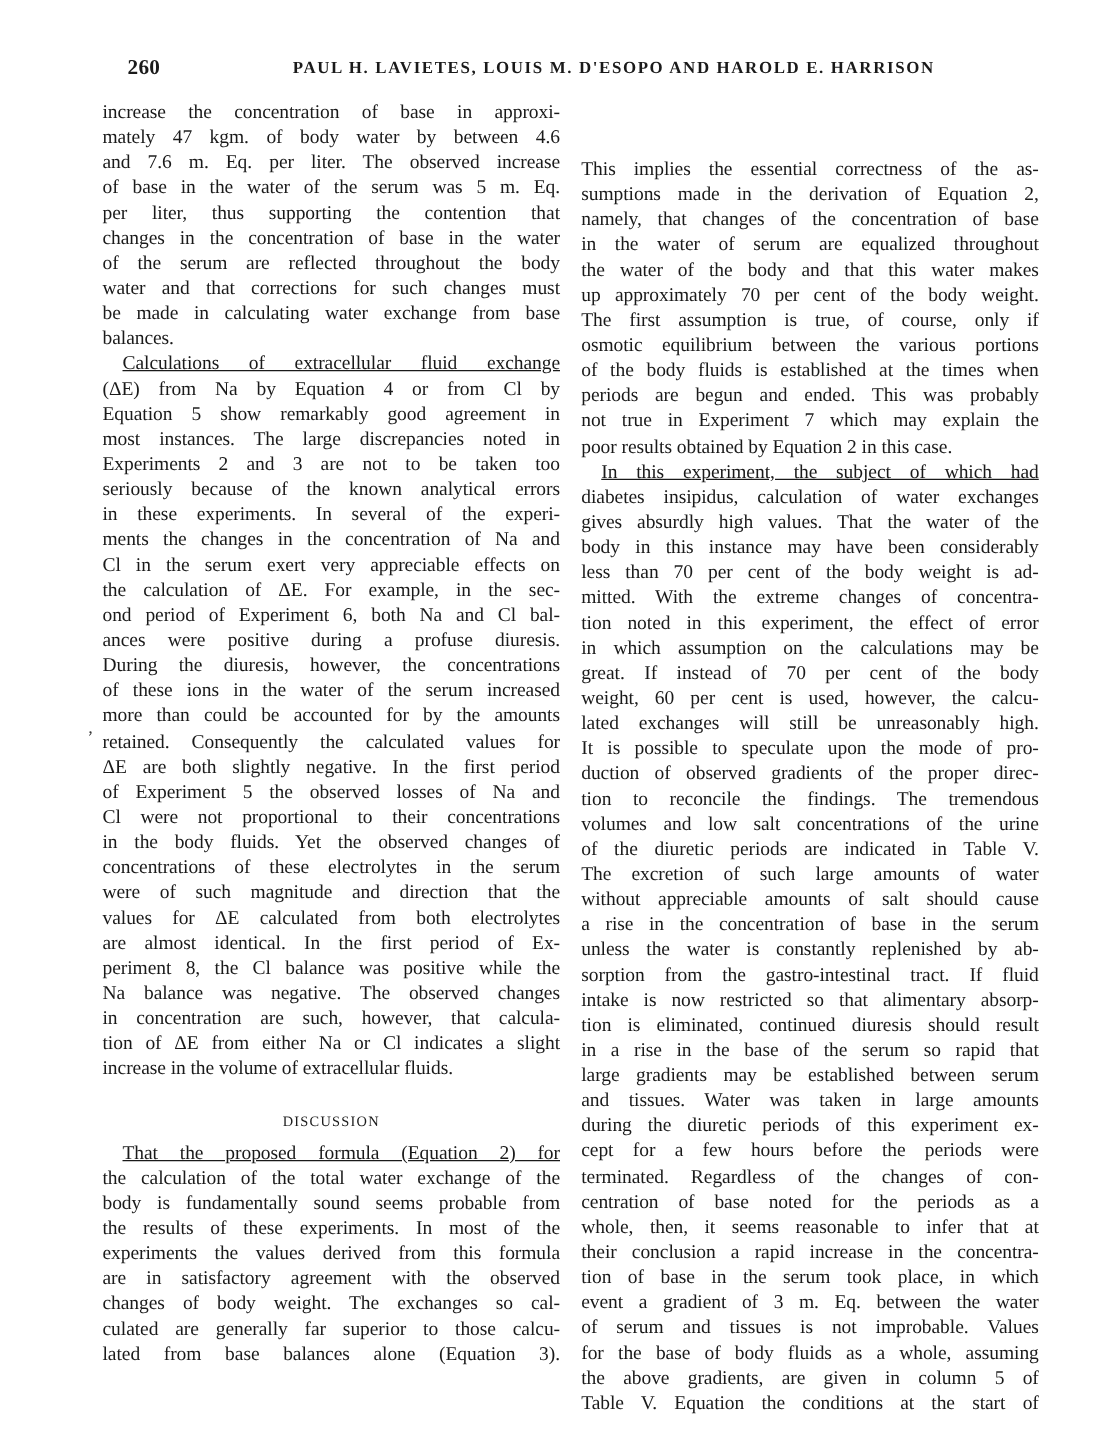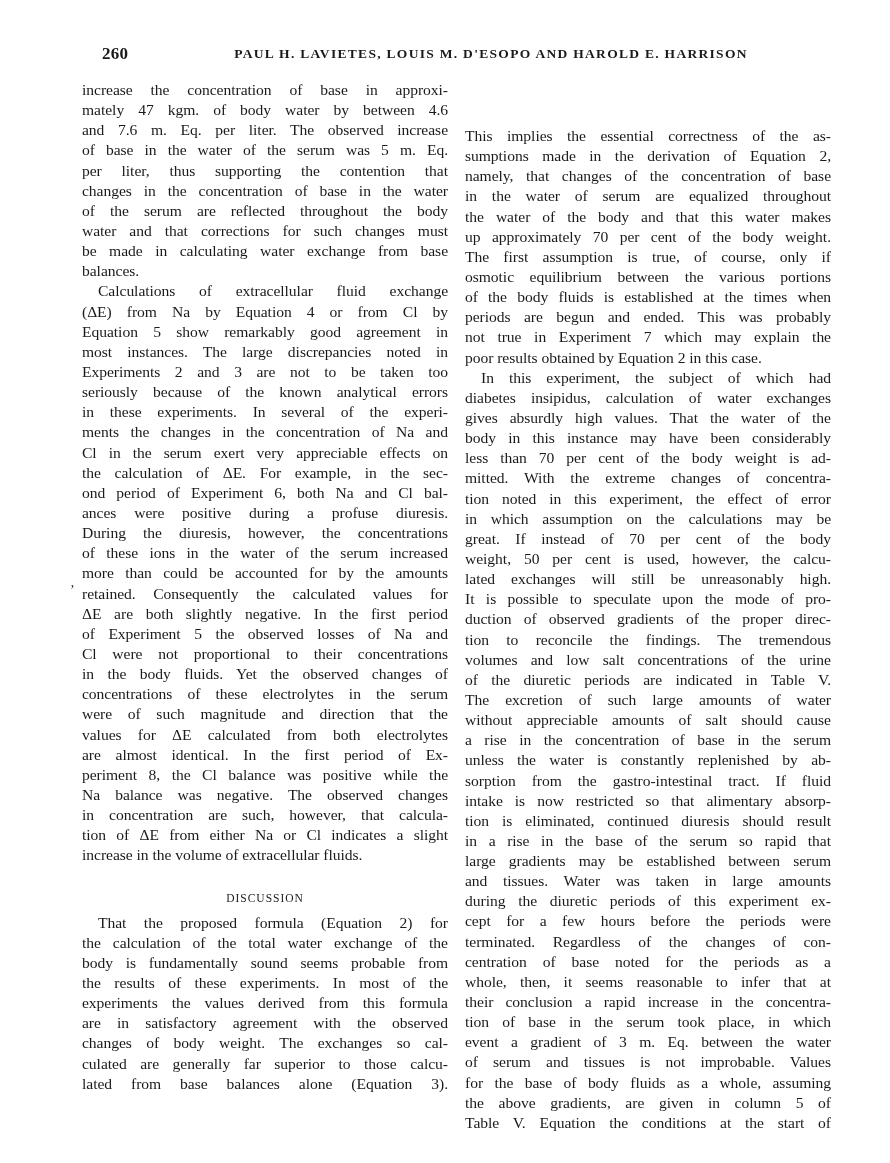--- a/index.html
+++ b/index.html
@@ -58,20 +58,21 @@
       white-space: nowrap;
       text-align: justify;
       text-align-last: justify;
       letter-spacing: -0.05px;
     }
     .line.last {
       text-align-last: left;
     }
     .line.indent {
       padding-left: 16px;
+      text-decoration: underline;
     }
     .heading {
       display: block;
       height: 20.15px;
       line-height: 20.15px;
       margin-top: 23px;
       margin-bottom: 4px;
       text-align: center;
       font-size: 11.5px;
       letter-spacing: 1px;
@@ -172,21 +173,21 @@
   <div id="r-p2">
       <span class="line indent">In this experiment, the subject of which had</span>
       <span class="line">diabetes insipidus, calculation of water exchanges</span>
       <span class="line">gives absurdly high values.  That the water of the</span>
       <span class="line">body in this instance may have been considerably</span>
       <span class="line">less than 70 per cent of the body weight is ad-</span>
       <span class="line">mitted.  With the extreme changes of concentra-</span>
       <span class="line">tion noted in this experiment, the effect of error</span>
       <span class="line">in which assumption on the calculations may be</span>
       <span class="line">great.  If instead of 70 per cent of the body</span>
-      <span class="line">weight, 50 per cent is used, however, the calcu-</span>
+      <span class="line">weight, 60 per cent is used, however, the calcu-</span>
       <span class="line">lated exchanges will still be unreasonably high.</span>
       <span class="line">It is possible to speculate upon the mode of pro-</span>
       <span class="line">duction of observed gradients of the proper direc-</span>
       <span class="line">tion to reconcile the findings.  The tremendous</span>
       <span class="line">volumes and low salt concentrations of the urine</span>
       <span class="line">of the diuretic periods are indicated in Table V.</span>
       <span class="line">The excretion of such large amounts of water</span>
       <span class="line">without appreciable amounts of salt should cause</span>
       <span class="line">a rise in the concentration of base in the serum</span>
       <span class="line">unless the water is constantly replenished by ab-</span>

